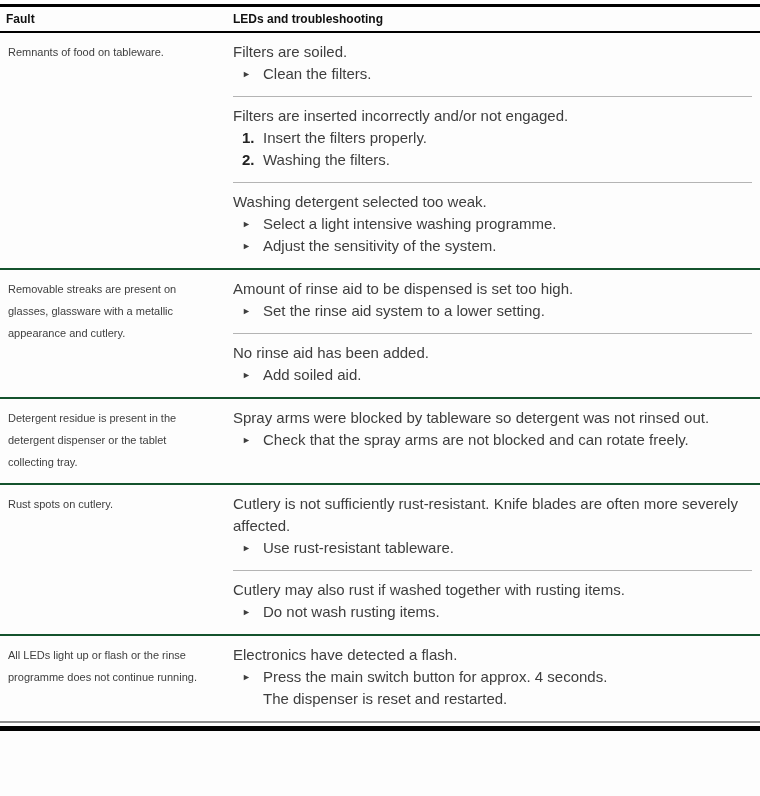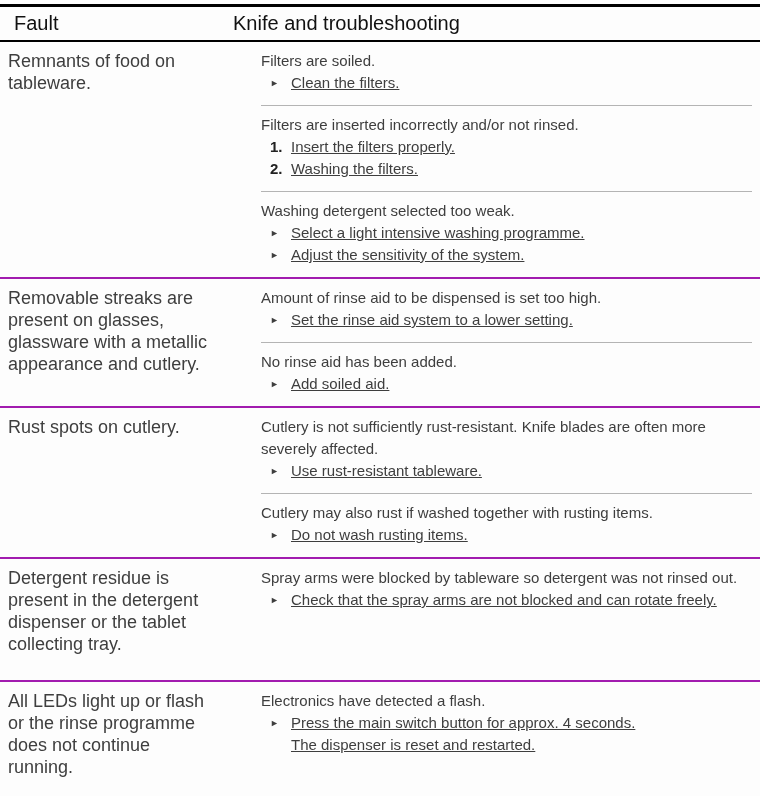--- a/index.html
+++ b/index.html
@@ -17,84 +17,83 @@
   }
   table.troubleshooting {
     width: 100%;
     border-collapse: collapse;
     table-layout: fixed;
     border-top: 3px solid #000;
   }
   col.fault-col { width: 226px; }
   thead th {
     text-align: left;
-    font-size: 20px;
-    font-weight: normal;
+    font-size: 12px;
+    font-weight: bold;
     color: #111111;
-    padding: 5px 0 5px 14px;
+    padding: 5px 0 5px 6px;
     border-bottom: 2px solid #000;
   }
   thead th.cause-head { padding-left: 7px; }
   td { vertical-align: top; }
-  tbody tr + tr { border-top: 2px solid #a21caf; }
+  tbody tr + tr { border-top: 2px solid #14532d; }
   .fault-cell {
-    padding: 8px 12px 25px 8px;
-    font-size: 18px;
+    padding: 8px 12px 10px 8px;
+    font-size: 11px;
     line-height: 22px;
   }
   .cause-cell { padding: 0 8px 0 7px; }
   .cause-block {
     padding: 8px 0 11px 0;
     font-size: 15px;
     line-height: 22px;
-    margin-left: 28px;
   }
   .cause-block + .cause-block { border-top: 1px solid #b4b4b4; }
   .cause-text { }
   .step { display: flex; }
   .step-marker {
     flex: 0 0 30px;
     padding-left: 9px;
   }
   .step-marker.arrow { font-size: 9px; }
   .step-marker.num { font-weight: bold; color: #222222; }
-  .step-text { flex: 1; text-decoration: underline; }
+  .step-text { flex: 1; }
   .rule-gray { height: 2px; background: #8b8b8b; }
   .rule-black { height: 5px; background: #000000; margin-top: 3px; }
 </style>
 </head>
 <body>
 
 <div class="doc">
   <table class="troubleshooting">
     <colgroup>
       <col class="fault-col">
       <col class="cause-col">
     </colgroup>
     <thead>
       <tr>
         <th class="fault-head">Fault</th>
-        <th class="cause-head">Knife and troubleshooting</th>
+        <th class="cause-head">LEDs and troubleshooting</th>
       </tr>
     </thead>
     <tbody id="table-body">
         <tr>
           <td class="fault-cell">Remnants of food on tableware.</td>
           <td class="cause-cell">
             <div class="cause-block">
               <div class="cause-text">Filters are soiled.</div>
               <div class="step">
                 <span class="step-marker arrow">►</span>
                 <span class="step-text">
                   <div class="step-line">Clean the filters.</div>
                 </span>
               </div>
             </div>
             <div class="cause-block">
-              <div class="cause-text">Filters are inserted incorrectly and/or not rinsed.</div>
+              <div class="cause-text">Filters are inserted incorrectly and/or not engaged.</div>
               <div class="step">
                 <span class="step-marker num">1.</span>
                 <span class="step-text">
                   <div class="step-line">Insert the filters properly.</div>
                 </span>
               </div>
               <div class="step">
                 <span class="step-marker num">2.</span>
                 <span class="step-text">
                   <div class="step-line">Washing the filters.</div>
@@ -135,51 +134,51 @@
               <div class="step">
                 <span class="step-marker arrow">►</span>
                 <span class="step-text">
                   <div class="step-line">Add soiled aid.</div>
                 </span>
               </div>
             </div>
           </td>
         </tr>
         <tr>
+          <td class="fault-cell">Detergent residue is present in the detergent dispenser or the tablet collecting tray.</td>
+          <td class="cause-cell">
+            <div class="cause-block">
+              <div class="cause-text">Spray arms were blocked by tableware so detergent was not rinsed out.</div>
+              <div class="step">
+                <span class="step-marker arrow">►</span>
+                <span class="step-text">
+                  <div class="step-line">Check that the spray arms are not blocked and can rotate freely.</div>
+                </span>
+              </div>
+            </div>
+          </td>
+        </tr>
+        <tr>
           <td class="fault-cell">Rust spots on cutlery.</td>
           <td class="cause-cell">
             <div class="cause-block">
               <div class="cause-text">Cutlery is not sufficiently rust-resistant. Knife blades are often more severely affected.</div>
               <div class="step">
                 <span class="step-marker arrow">►</span>
                 <span class="step-text">
                   <div class="step-line">Use rust-resistant tableware.</div>
                 </span>
               </div>
             </div>
             <div class="cause-block">
               <div class="cause-text">Cutlery may also rust if washed together with rusting items.</div>
               <div class="step">
                 <span class="step-marker arrow">►</span>
                 <span class="step-text">
                   <div class="step-line">Do not wash rusting items.</div>
-                </span>
-              </div>
-            </div>
-          </td>
-        </tr>
-        <tr>
-          <td class="fault-cell">Detergent residue is present in the detergent dispenser or the tablet collecting tray.</td>
-          <td class="cause-cell">
-            <div class="cause-block">
-              <div class="cause-text">Spray arms were blocked by tableware so detergent was not rinsed out.</div>
-              <div class="step">
-                <span class="step-marker arrow">►</span>
-                <span class="step-text">
-                  <div class="step-line">Check that the spray arms are not blocked and can rotate freely.</div>
                 </span>
               </div>
             </div>
           </td>
         </tr>
         <tr>
           <td class="fault-cell">All LEDs light up or flash or the rinse programme does not continue running.</td>
           <td class="cause-cell">
             <div class="cause-block">
               <div class="cause-text">Electronics have detected a flash.</div>

